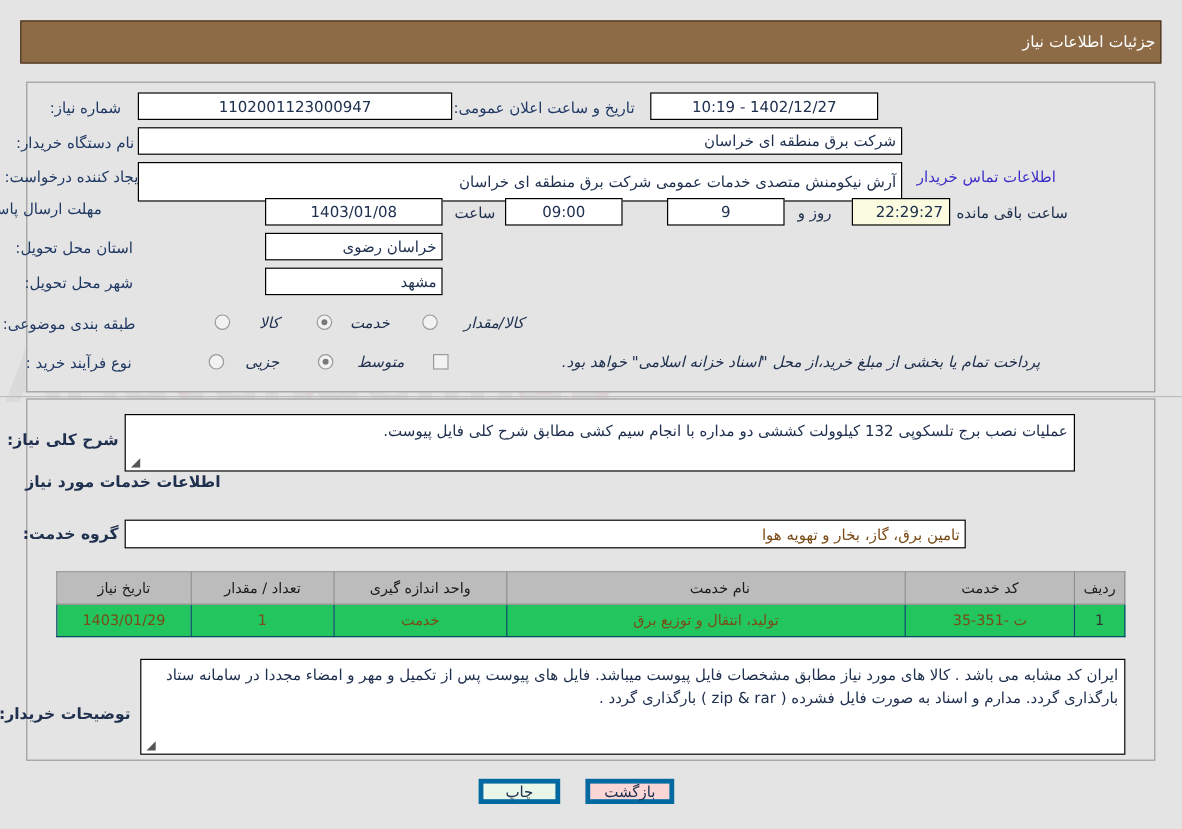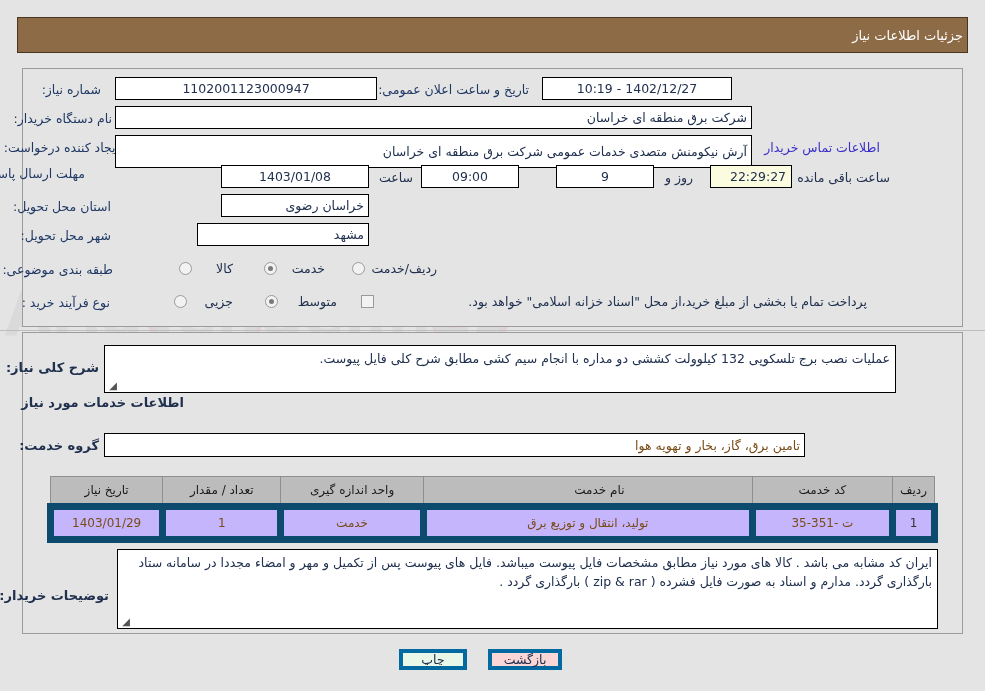--- a/index.html
+++ b/index.html
@@ -122,20 +122,21 @@
     background: #f2f2f2;
     box-sizing: border-box;
     z-index: 11;
   }
   .opt-lbl {
     position: absolute;
     font-size: 12.5px;
     color: #20304f;
     white-space: nowrap;
     z-index: 11;
+    font-style: italic;
   }
 
   
   .area {
     position: absolute;
     background: #ffffff;
     border: 1px solid #000000;
     box-sizing: border-box;
     font-size: 12.5px;
     color: #20304f;
@@ -174,22 +175,22 @@
   .tbl th {
     background: #bcbcbc;
     border: 1px solid #8f8f8f;
     color: #1b1b1b;
     font-weight: normal;
     height: 26px;
     padding: 0 5px;
     white-space: nowrap;
   }
   .tbl td {
-    background: #c4b5fd;
-    border: 7px solid #0c4a6e;
+    background: #22c55e;
+    border: 1px solid #0c4a6e;
     color: #7a4b17;
     height: 26px;
     padding: 0 5px;
     text-align: center;
     white-space: nowrap;
   }
   .tbl td.idx { color: #333; }
 
   
   .btn {
@@ -255,32 +256,32 @@
   <div class="txtbox center" style="right:466px; top:165px; width:98px; height:23px;">09:00</div>
   <div class="txtbox center" style="right:331px; top:165px; width:98px; height:23px;">9</div>
   <div class="lbl dark" style="right:292px; top:170px;">روز و</div>
   <div class="txtbox center yellow" style="right:193px; top:165px; width:82px; height:23px;padding-left:14px;">22:29:27</div>
   <div class="lbl dark" style="right:95px; top:170px;">ساعت باقی مانده</div>
 
   <div class="lbl" style="right:874px; top:199px;">استان محل تحویل:</div>
   <div class="txtbox right" style="right:616px; top:194px; width:148px; height:23px;">خراسان رضوی</div>
 
   <div class="lbl" style="right:874px; top:228px;">شهر محل تحویل:</div>
-  <div class="txtbox right" style="right:616px; top:223px; width:172px; height:23px;">مشهد</div>
+  <div class="txtbox right" style="right:616px; top:223px; width:148px; height:23px;">مشهد</div>
 
   <div class="lbl" style="right:872px; top:262px;">طبقه بندی موضوعی:</div>
 
   <div class="radio" style="right:793px; top:262px;"></div>
   <div class="opt-lbl" style="right:752px; top:261px;">کالا</div>
 
   <div class="radio checked" style="right:708px; top:262px;"></div>
   <div class="opt-lbl" style="right:660px; top:261px;">خدمت</div>
 
   <div class="radio" style="right:620px; top:262px;"></div>
-  <div class="opt-lbl" style="right:548px; top:261px;">ردیف/خدمت</div>
+  <div class="opt-lbl" style="right:548px; top:261px;">کالا/مقدار</div>
 
   <div class="lbl" style="right:875px; top:295px;">نوع فرآیند خرید :</div>
 
   <div class="radio" style="right:798px; top:295px;"></div>
   <div class="opt-lbl" style="right:752px; top:294px;">جزیی</div>
 
   <div class="radio checked" style="right:707px; top:295px;"></div>
   <div class="opt-lbl" style="right:648px; top:294px;">متوسط</div>
 
   <div class="checkbox" style="right:611px; top:295px;"></div>

